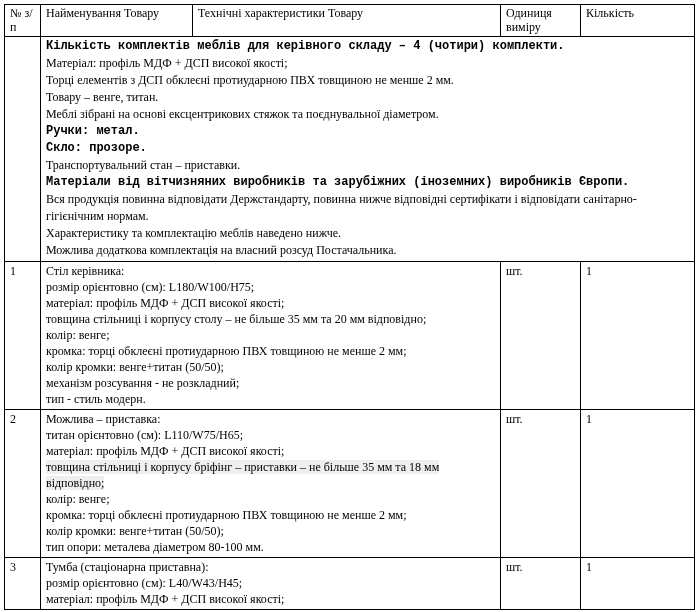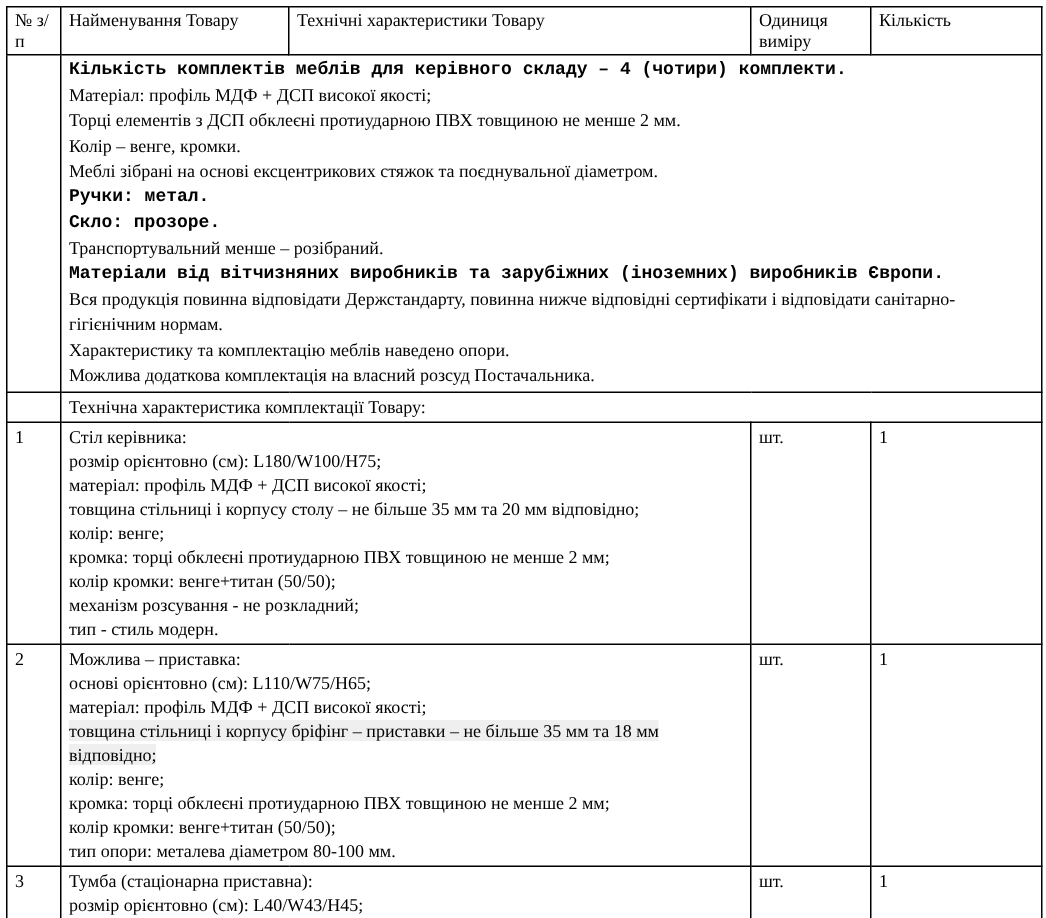--- a/index.html
+++ b/index.html
@@ -59,34 +59,30 @@
         <td data-name="column-header-qty">Кількість</td>
       </tr>
     </tbody>
     <tbody id="table-body">
         <tr data-name="intro-row">
           <td data-name="empty-cell"></td>
           <td data-name="intro-cell" colspan="4">
             <div data-name="spec-line" class="line bold">Кількість комплектів меблів для керівного складу – 4 (чотири) комплекти.</div>
             <div data-name="spec-line" class="line">Матеріал: профіль МДФ + ДСП високої якості;</div>
             <div data-name="spec-line" class="line">Торці елементів з ДСП обклеєні протиударною ПВХ товщиною не менше 2 мм.</div>
-            <div data-name="spec-line" class="line">Колір – венге, кромки.</div>
+            <div data-name="spec-line" class="line">Товару – венге, титан.</div>
             <div data-name="spec-line" class="line">Меблі зібрані на основі ексцентрикових стяжок та поєднувальної діаметром.</div>
             <div data-name="spec-line" class="line bold">Ручки: метал.</div>
             <div data-name="spec-line" class="line bold">Скло: прозоре.</div>
-            <div data-name="spec-line" class="line">Транспортувальний менше – розібраний.</div>
+            <div data-name="spec-line" class="line">Транспортувальний стан – приставки.</div>
             <div data-name="spec-line" class="line bold">Матеріали від вітчизняних виробників та зарубіжних (іноземних) виробників Європи.</div>
             <div data-name="spec-line" class="line">Вся продукція повинна відповідати Держстандарту, повинна нижче відповідні сертифікати і відповідати санітарно-гігієнічним нормам.</div>
-            <div data-name="spec-line" class="line">Характеристику та комплектацію меблів наведено опори.</div>
+            <div data-name="spec-line" class="line">Характеристику та комплектацію меблів наведено нижче.</div>
             <div data-name="spec-line" class="line">Можлива додаткова комплектація на власний розсуд Постачальника.</div>
           </td>
-        </tr>
-        <tr data-name="section-row">
-          <td data-name="empty-cell"></td>
-          <td data-name="section-title-cell" colspan="4">Технічна характеристика комплектації Товару:</td>
         </tr>
         <tr data-name="item-row">
           <td data-name="item-number-cell">1</td>
           <td data-name="item-description-cell" colspan="2">
             <div data-name="spec-line" class="line">Стіл керівника:</div>
             <div data-name="spec-line" class="line">розмір орієнтовно (см): L180/W100/H75;</div>
             <div data-name="spec-line" class="line">матеріал: профіль МДФ + ДСП високої якості;</div>
             <div data-name="spec-line" class="line">товщина стільниці і корпусу столу – не більше 35 мм та 20 мм відповідно;</div>
             <div data-name="spec-line" class="line">колір: венге;</div>
             <div data-name="spec-line" class="line">кромка: торці обклеєні протиударною ПВХ товщиною не менше 2 мм;</div>
@@ -94,21 +90,21 @@
             <div data-name="spec-line" class="line">механізм розсування - не розкладний;</div>
             <div data-name="spec-line" class="line">тип - стиль модерн.</div>
           </td>
           <td data-name="item-unit-cell">шт.</td>
           <td data-name="item-qty-cell">1</td>
         </tr>
         <tr data-name="item-row">
           <td data-name="item-number-cell">2</td>
           <td data-name="item-description-cell" colspan="2">
             <div data-name="spec-line" class="line">Можлива – приставка:</div>
-            <div data-name="spec-line" class="line">основі орієнтовно (см): L110/W75/H65;</div>
+            <div data-name="spec-line" class="line">титан орієнтовно (см): L110/W75/H65;</div>
             <div data-name="spec-line" class="line">матеріал: профіль МДФ + ДСП високої якості;</div>
             <div data-name="spec-line" class="line"><span data-name="highlighted-text" class="hl">товщина стільниці і корпусу бріфінг – приставки – не більше 35 мм та 18 мм відповідно;</span></div>
             <div data-name="spec-line" class="line">колір: венге;</div>
             <div data-name="spec-line" class="line">кромка: торці обклеєні протиударною ПВХ товщиною не менше 2 мм;</div>
             <div data-name="spec-line" class="line">колір кромки: венге+титан (50/50);</div>
             <div data-name="spec-line" class="line">тип опори: металева діаметром  80-100 мм.</div>
           </td>
           <td data-name="item-unit-cell">шт.</td>
           <td data-name="item-qty-cell">1</td>
         </tr>

